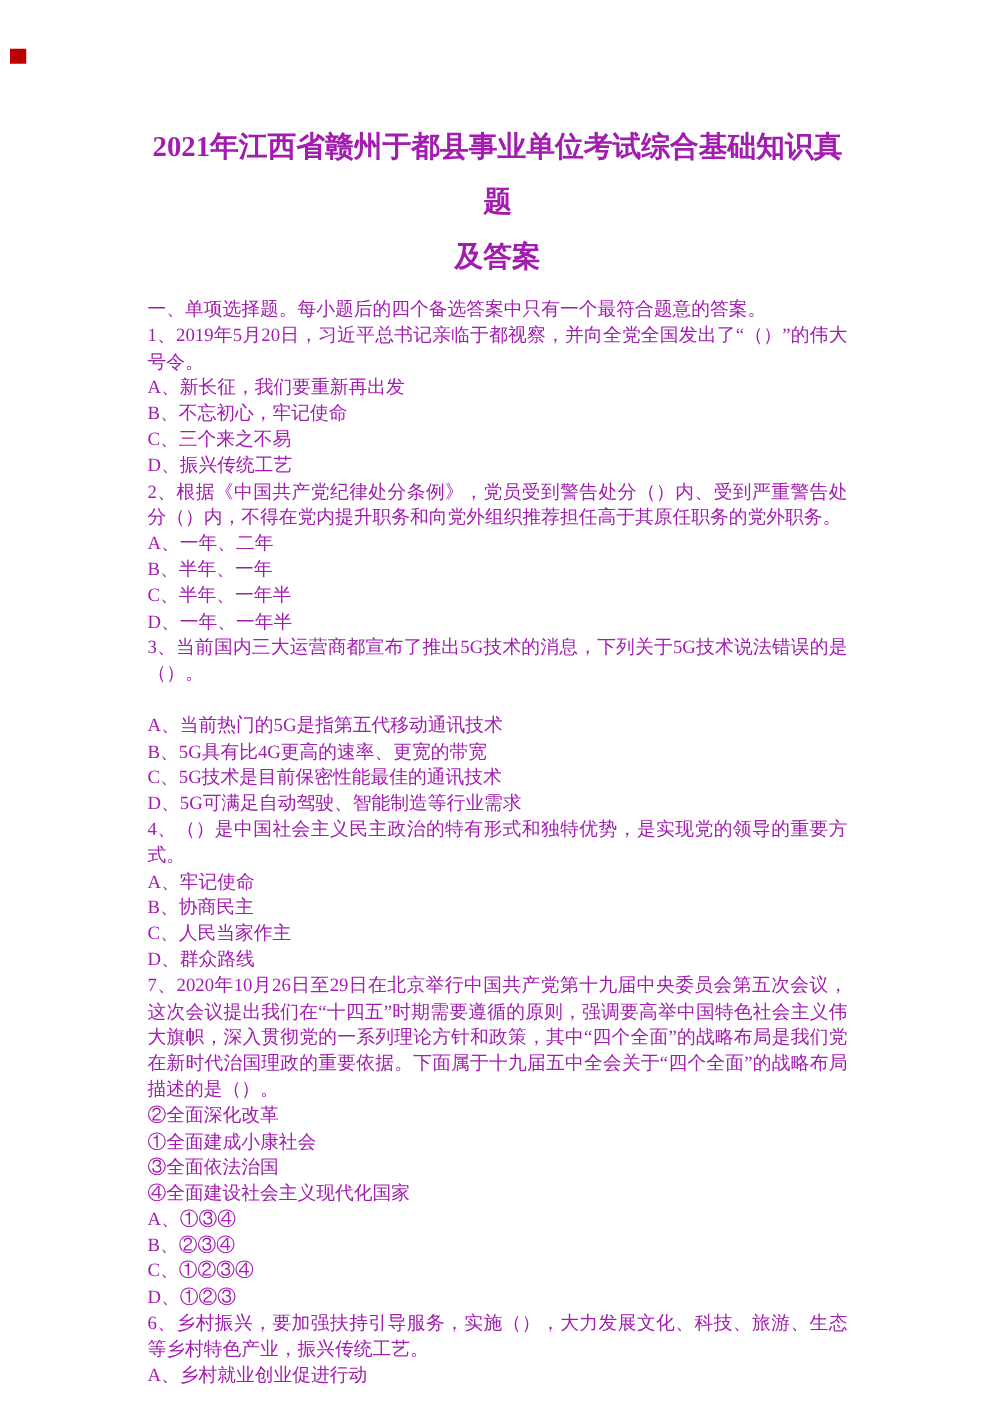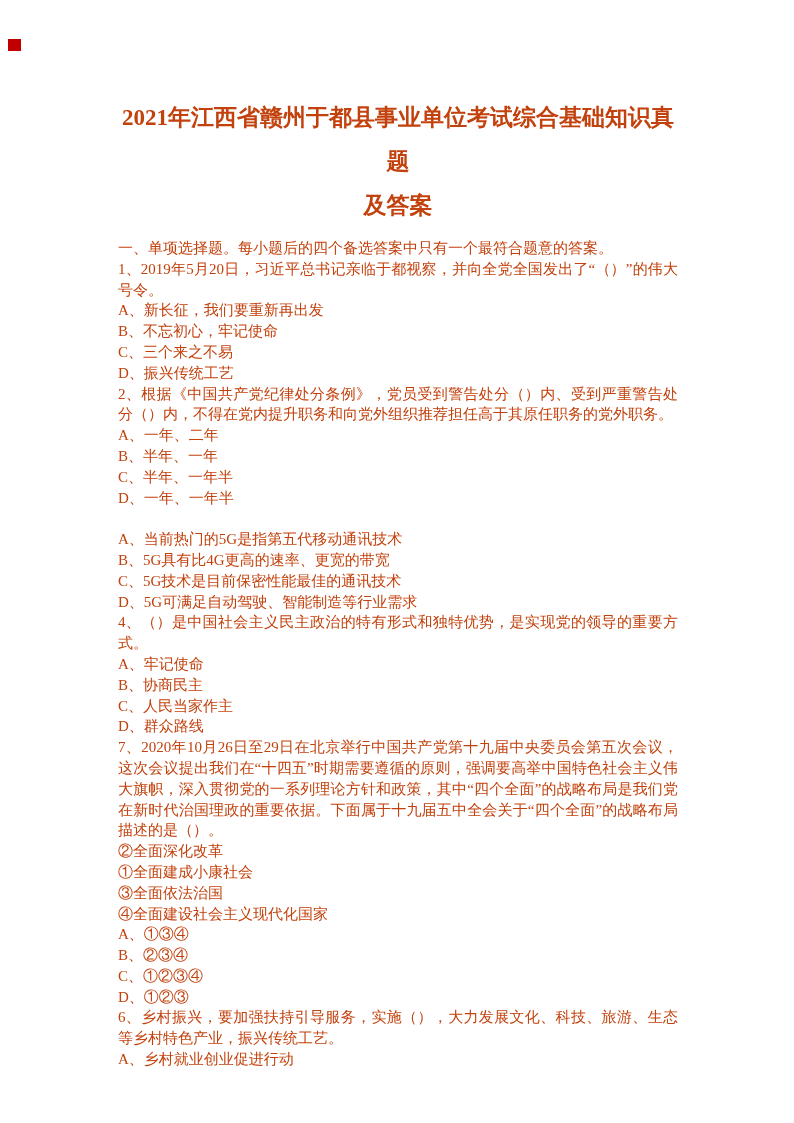--- a/index.html
+++ b/index.html
@@ -7,21 +7,21 @@
     padding: 0;
     background: #ffffff;
   }
   .page {
     position: relative;
     width: 794px;
     height: 1123px;
     background: #ffffff;
     overflow: hidden;
     font-family: "Liberation Serif", "DejaVu Serif", serif;
-    color: #c2410c;
+    color: #a21caf;
   }
   .red-mark {
     position: absolute;
     left: 8px;
     top: 39px;
     width: 13px;
     height: 12px;
   }
   .content {
     position: absolute;
@@ -67,20 +67,21 @@
             <p class="option">D、振兴传统工艺</p>
           </div>
           <div class="question">
             <p class="stem">2、根据《中国共产党纪律处分条例》，党员受到警告处分（）内、受到严重警告处分（）内，不得在党内提升职务和向党外组织推荐担任高于其原任职务的党外职务。</p>
             <p class="option">A、一年、二年</p>
             <p class="option">B、半年、一年</p>
             <p class="option">C、半年、一年半</p>
             <p class="option">D、一年、一年半</p>
           </div>
           <div class="question">
+            <p class="stem">3、当前国内三大运营商都宣布了推出5G技术的消息，下列关于5G技术说法错误的是（）。</p>
             <div class="blank-line"></div>
             <p class="option">A、当前热门的5G是指第五代移动通讯技术</p>
             <p class="option">B、5G具有比4G更高的速率、更宽的带宽</p>
             <p class="option">C、5G技术是目前保密性能最佳的通讯技术</p>
             <p class="option">D、5G可满足自动驾驶、智能制造等行业需求</p>
           </div>
           <div class="question">
             <p class="stem">4、（）是中国社会主义民主政治的特有形式和独特优势，是实现党的领导的重要方式。</p>
             <p class="option">A、牢记使命</p>
             <p class="option">B、协商民主</p>

